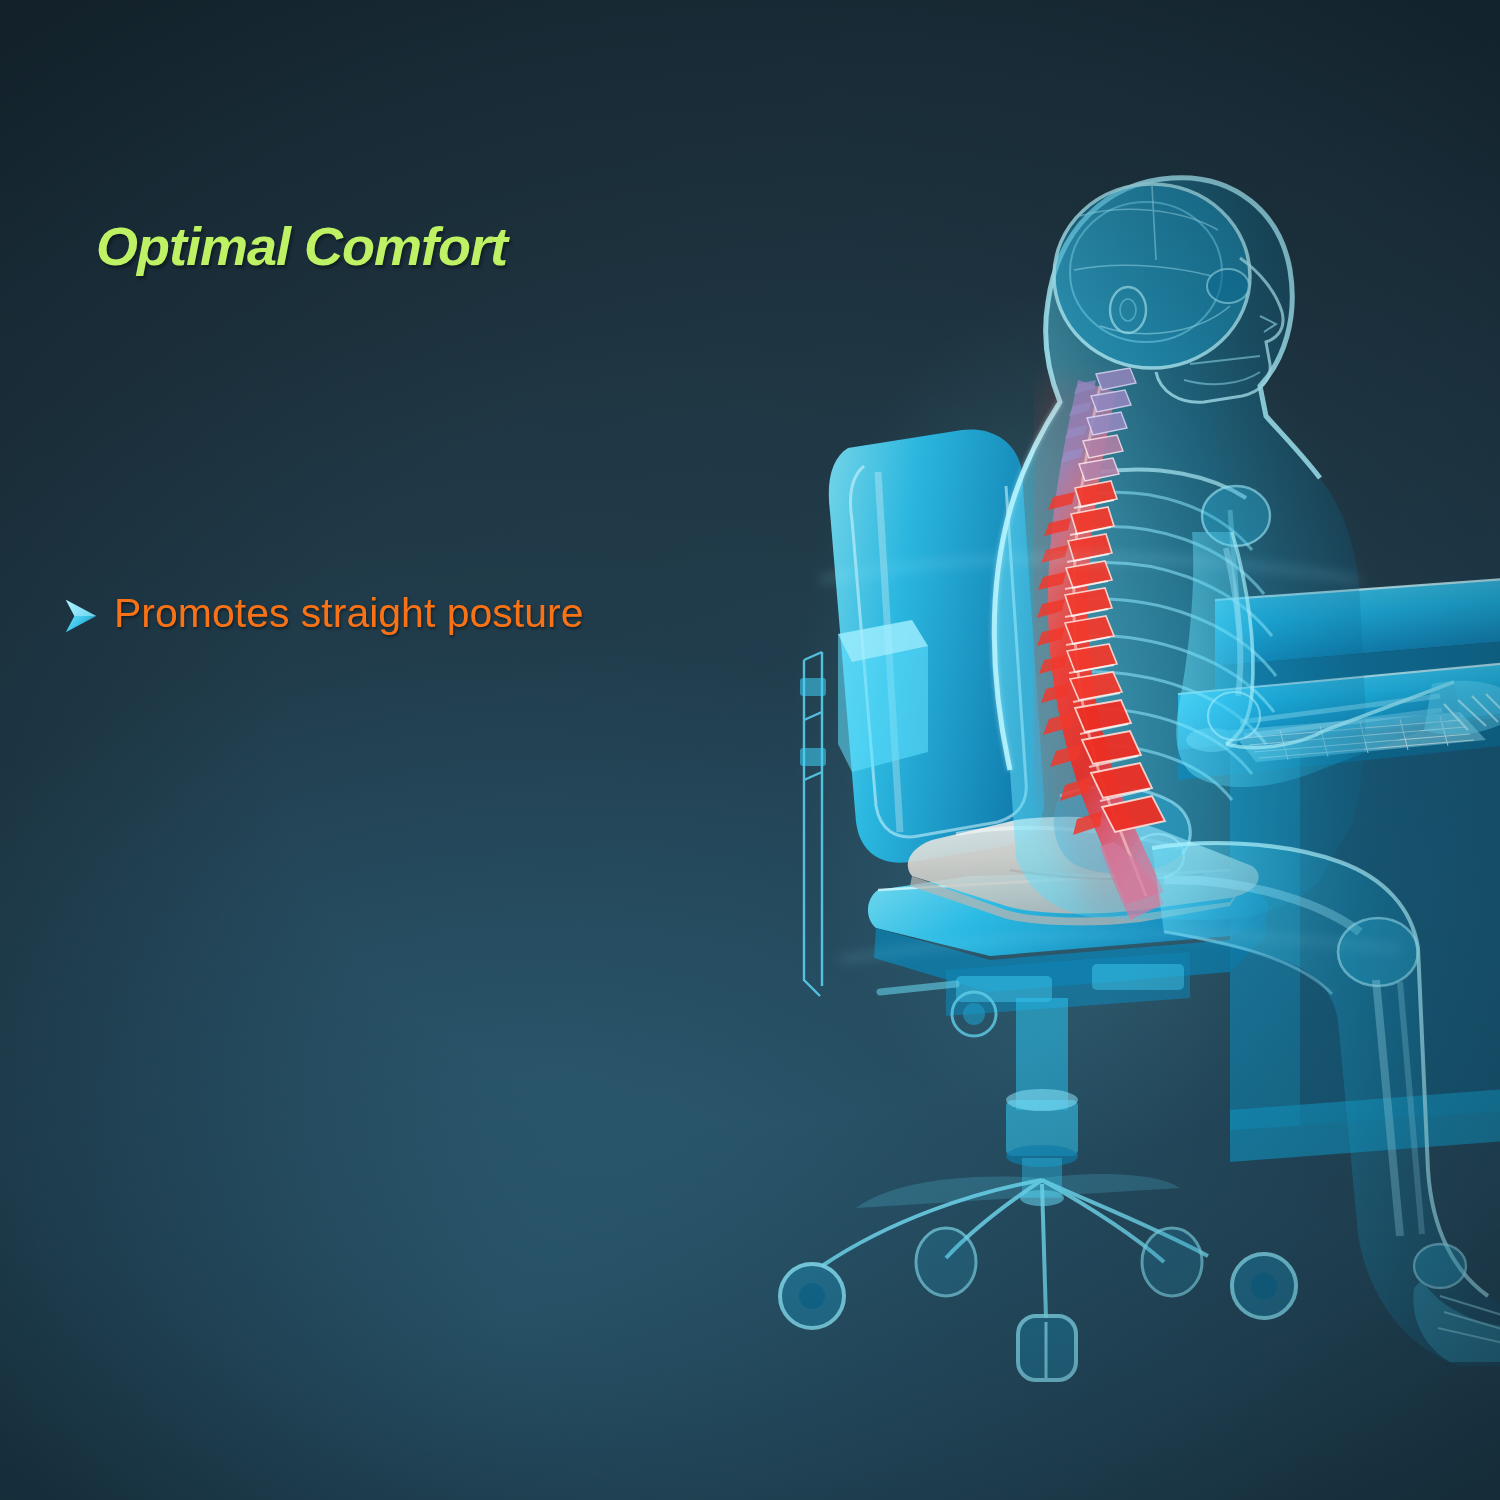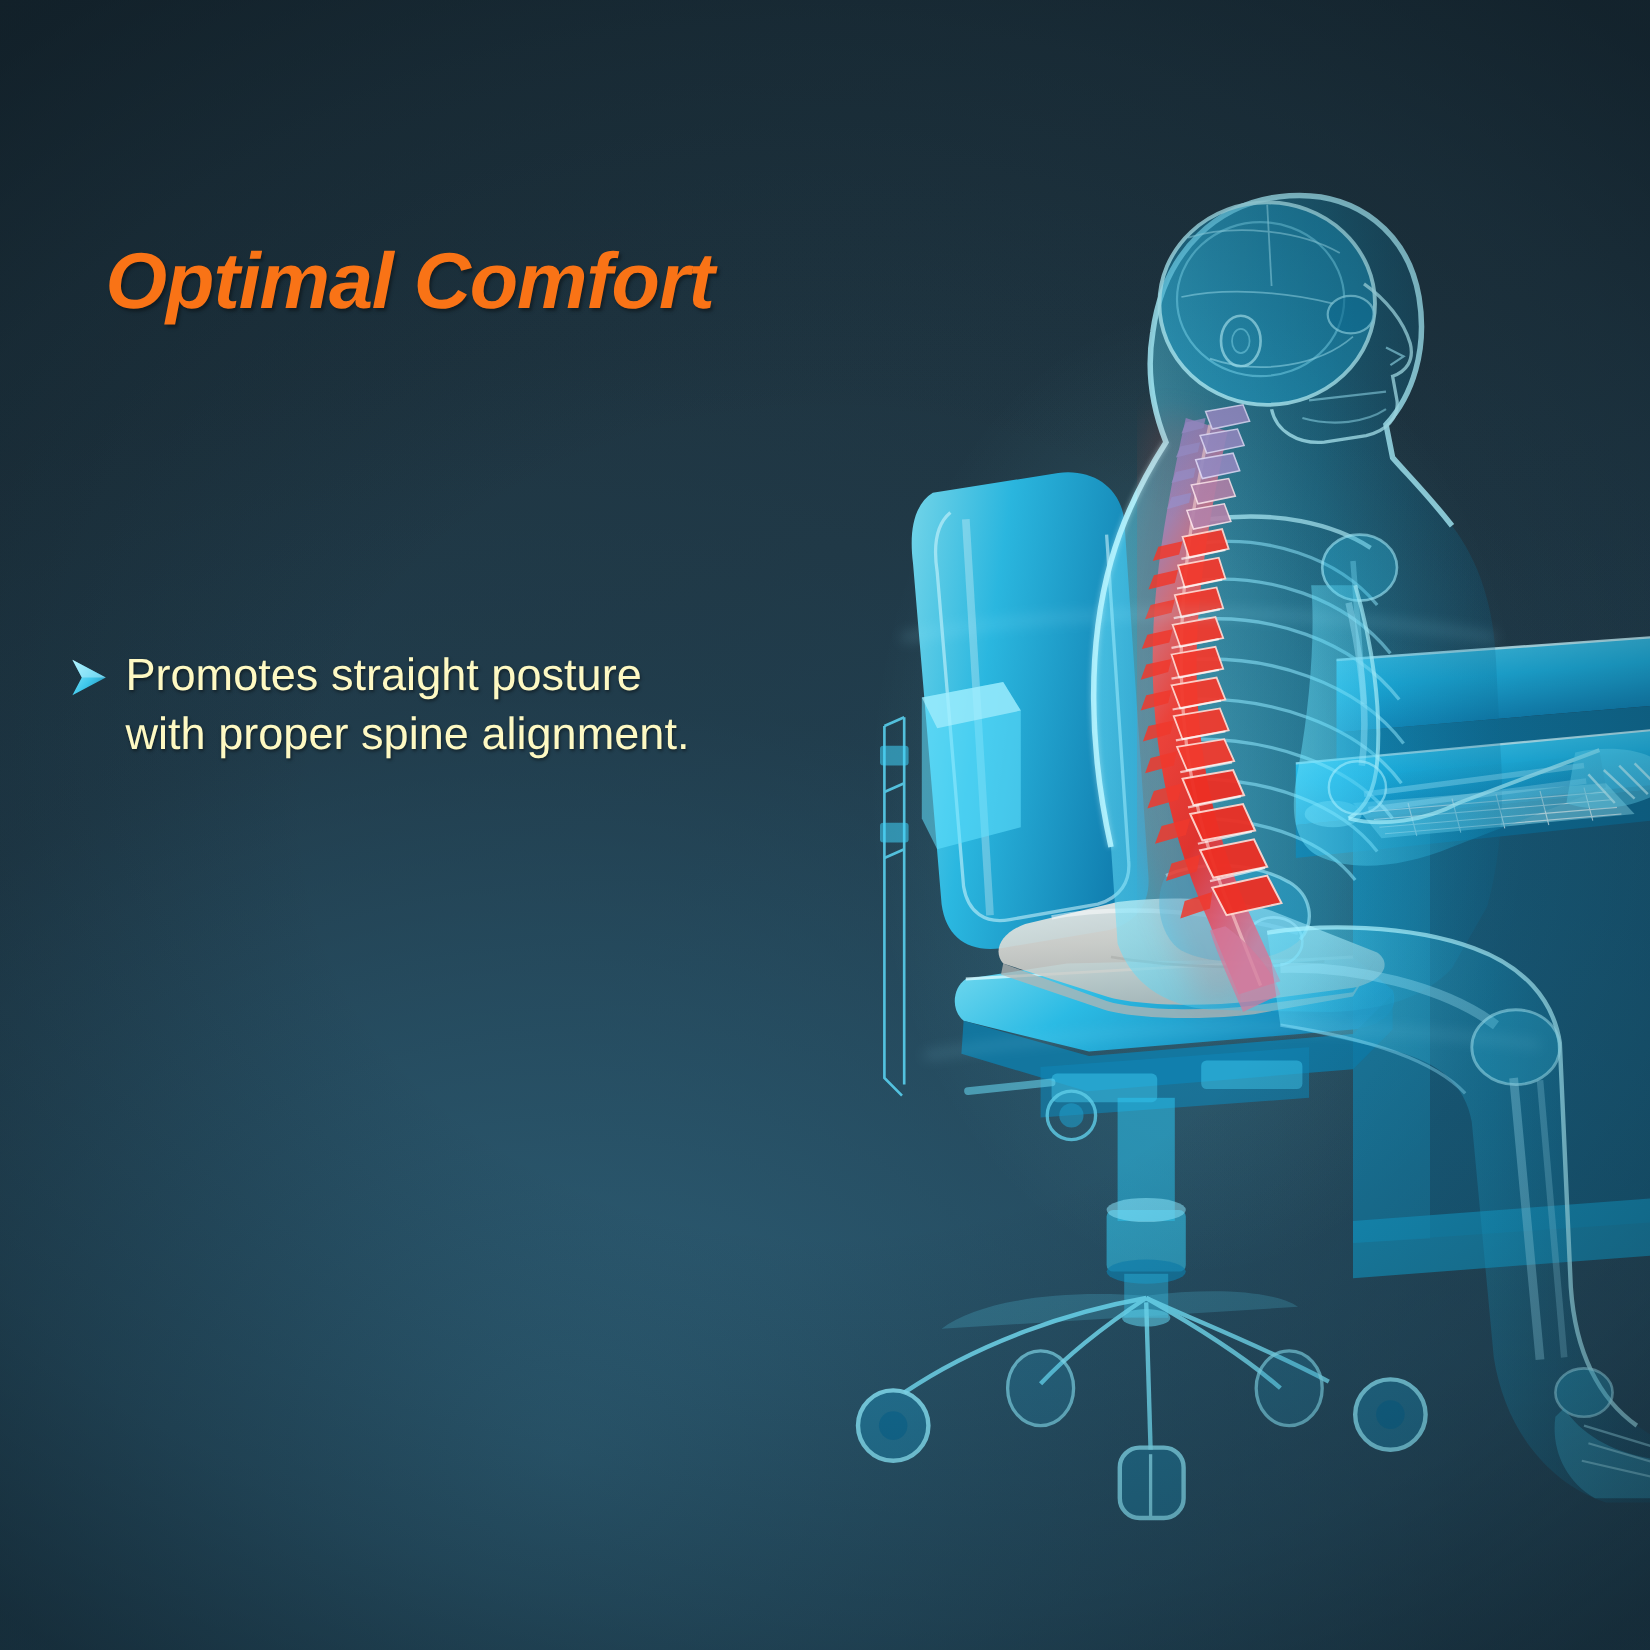--- a/index.html
+++ b/index.html
@@ -34,25 +34,25 @@
     background:
       radial-gradient(ellipse 78% 62% at 50% 50%,
           rgba(0,0,0,0) 40%, rgba(10,22,30,0.30) 78%, rgba(8,18,25,0.52) 100%);
     pointer-events: none;
   }
 
   
   .headline {
     position: absolute;
     left: 96px; top: 215px;
-    font-size: 72px;
+    font-size: 54px;
     font-weight: bold;
     font-style: italic;
     letter-spacing: -1px;
-    color: #f97316;
+    color: #bef264;
     white-space: nowrap;
     text-shadow: 2px 3px 3px rgba(0,0,0,0.35);
   }
   .bullets {
     position: absolute;
     left: 62px; top: 586px;
     width: 700px;
   }
   .bullet-row {
     display: flex;
@@ -61,21 +61,21 @@
   }
   .bullet-icon {
     flex: 0 0 auto;
     width: 38px; height: 38px;
     margin-top: 11px;
     margin-right: 14px;
   }
   .bullet-text {
     font-size: 41px;
     line-height: 1.32;
-    color: #fef9c3;
+    color: #f97316;
     text-shadow: 1px 2px 3px rgba(0,0,0,0.45);
     max-width: 640px;
   }
 
   
   .xray {
     position: absolute;
     left: 760px; top: 80px;
     width: 760px; height: 1380px;
   }
@@ -515,19 +515,18 @@
             <stop offset="0%" stop-color="#9ef0ff"></stop>
             <stop offset="55%" stop-color="#3fc8ec"></stop>
             <stop offset="100%" stop-color="#1a7fa6"></stop>
           </linearGradient>
         </defs>
         <path d="M4 3 L36 20 L4 37 L13 20 Z" fill="url(#arw1)"></path>
         <path d="M4 3 L36 20 L13 20 Z" fill="#c7f6ff" opacity="0.45"></path>
       </svg>
       <div class="bullet-text">
         <span>Promotes straight posture</span><br>
-        <span>with proper spine alignment.</span>
       </div>
     </div>
 
 
   </div>
 </div>
 
 </body></html>

